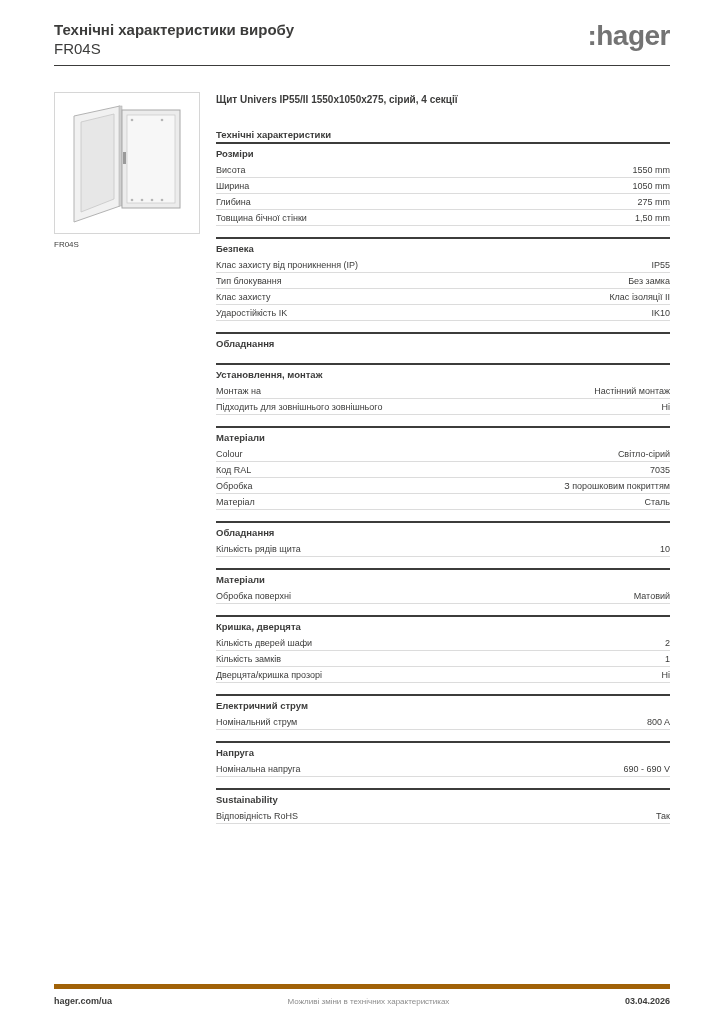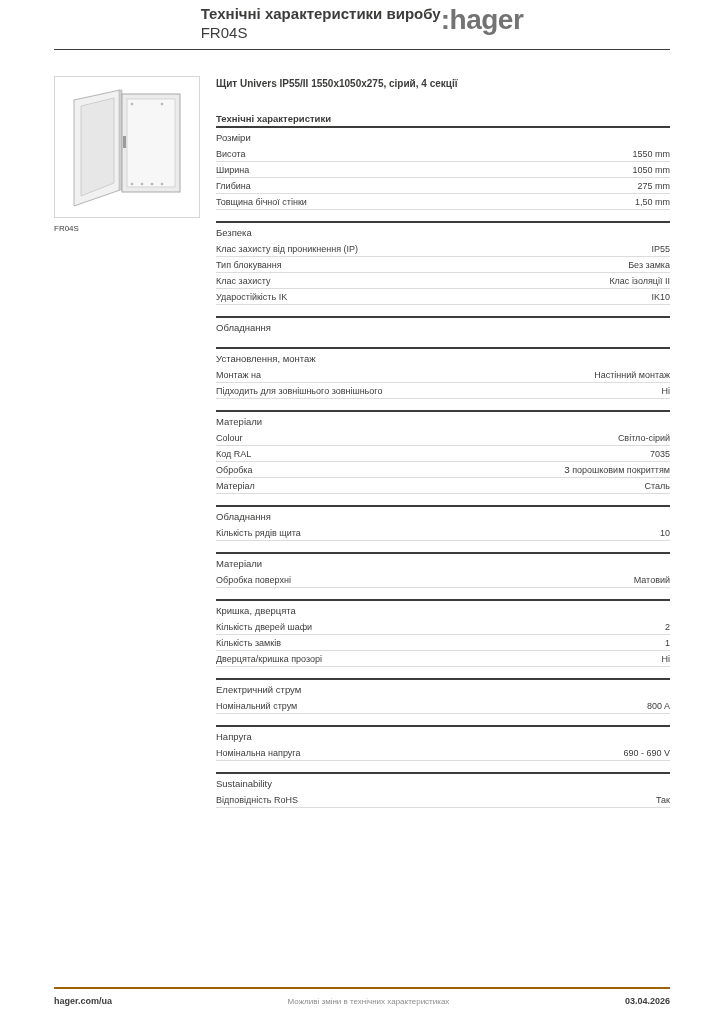--- a/index.html
+++ b/index.html
@@ -8,22 +8,22 @@
     background: #ffffff;
     font-family: "Liberation Sans", sans-serif;
     color: #3c3c3b;
     position: relative;
     overflow: hidden;
   }
   .page { padding: 0 54px; box-sizing: border-box; height: 100%; }
 
   
   .header {
-    display: flex; justify-content: center; align-items: flex-start;
-    padding-top: 4px; padding-bottom: 8px;
+    display: flex; justify-content: space-between; align-items: flex-start;
+    padding-top: 20px; padding-bottom: 8px;
     border-bottom: 1px solid #3c3c3b;
   }
   .header-title { font-size: 15px; font-weight: bold; line-height: 1.35; }
   .header-sub { font-size: 15px; font-weight: normal; color: #3c3c3b; }
   .logo { font-size: 28px; font-weight: bold; color: #737373; letter-spacing: -0.5px; line-height: 1; padding-top: 2px; }
 
   
   .content { display: flex; gap: 16px; margin-top: 26px; }
   .left-col { width: 146px; flex: 0 0 146px; }
   .img-box {
@@ -34,36 +34,36 @@
   .img-caption { font-size: 8px; margin-top: 6px; color: #3c3c3b; }
   .main-col { flex: 1; min-width: 0; }
 
   .product-name { font-size: 10px; font-weight: bold; margin: 2px 0 24px; }
   .specs-heading { font-size: 9.5px; font-weight: bold; margin-bottom: 2px; }
 
   
   .section { margin-bottom: 11px; }
   .section-title {
     border-top: 2px solid #3c3c3b;
-    font-weight: normal; font-size: 9.5px;
+    font-weight: bold; font-size: 9.5px;
     padding: 4px 0 3px;
   }
   .row {
     display: flex; justify-content: space-between; align-items: baseline;
     font-size: 9px; padding: 3px 0 2px;
     border-bottom: 1px solid #dcdcdc;
     gap: 20px;
   }
   .row .label { text-align: left; padding-right: 10px; }
   .row .value { text-align: right; white-space: nowrap; }
 
   
   .footer {
     position: absolute; left: 54px; right: 54px; bottom: 18px;
-    border-top: 2px solid #a16207; padding-top: 7px;
+    border-top: 5px solid #a16207; padding-top: 7px;
     display: flex; justify-content: space-between; align-items: baseline;
   }
   .footer-left { font-size: 9px; font-weight: bold; }
   .footer-center { font-size: 8px; color: #8c8c8c; }
   .footer-right { font-size: 9px; font-weight: bold; }
 </style>
 </head>
 <body>
 
 <div class="page">

